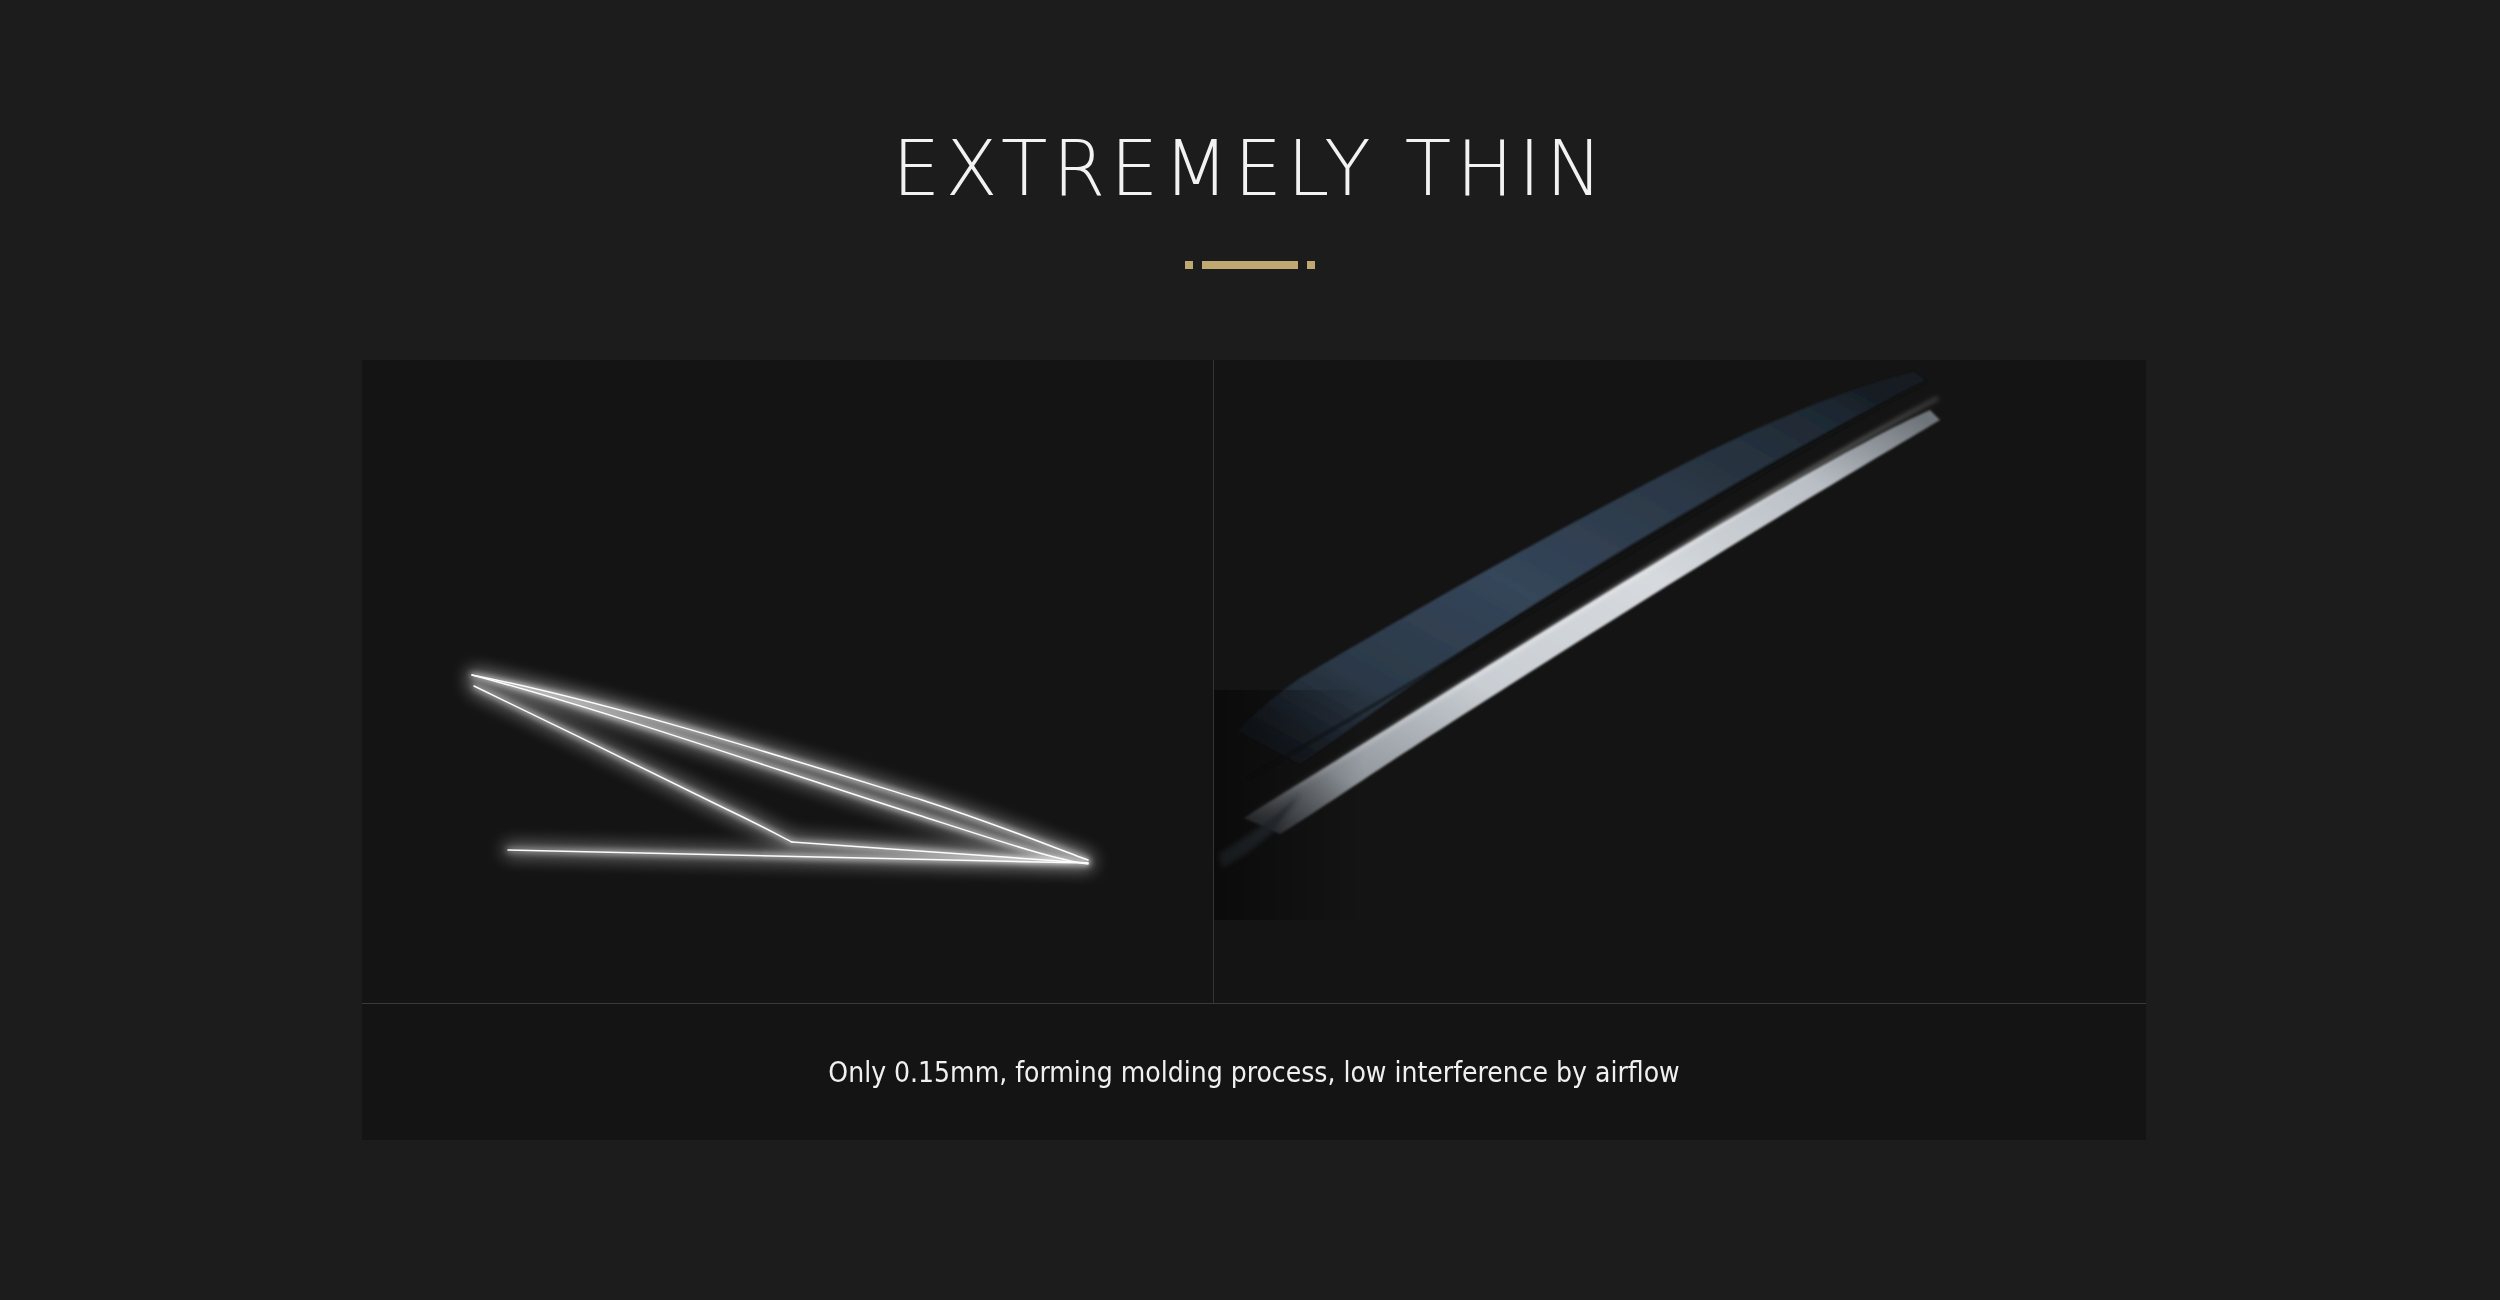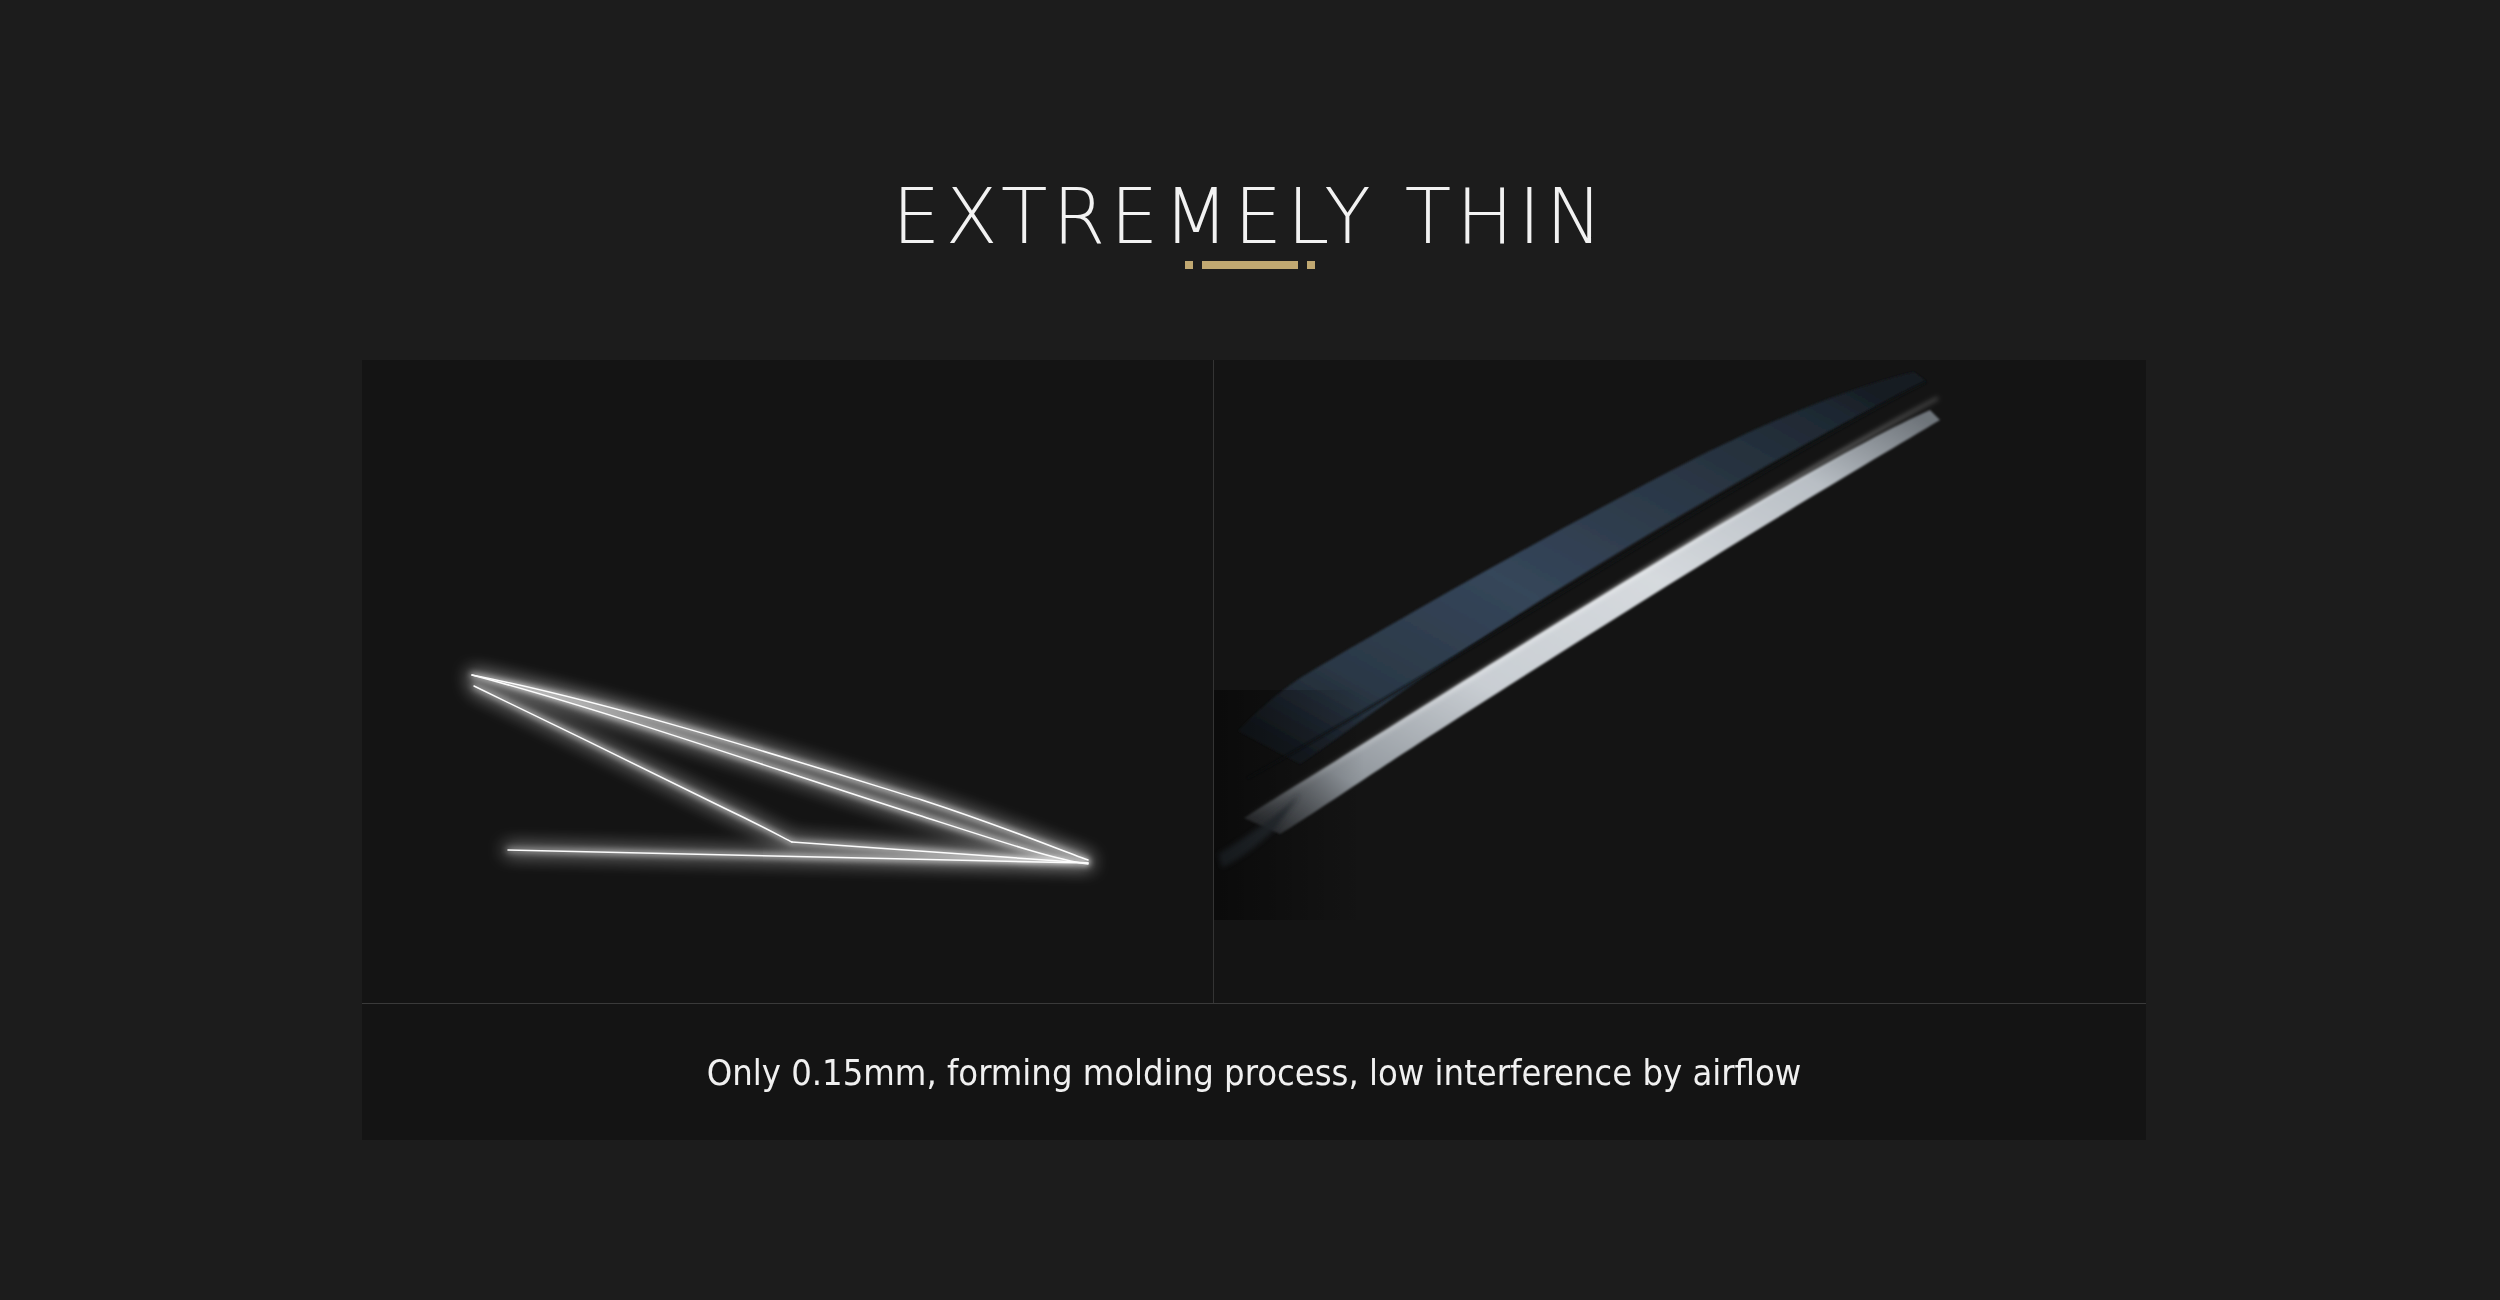--- a/index.html
+++ b/index.html
@@ -25,21 +25,20 @@
     left:0; top:128px;
     width:2500px;
     text-align:center;
     color:#f2f2f2;
     font-family:"DejaVu Sans", sans-serif;
     font-size:76px;
     font-weight:300;
     letter-spacing:5px;
     line-height:82px;
     white-space:nowrap;
-    margin-top:48px;
   }
 
   
   #divider {
     position:absolute;
     left:0; top:258px;
     width:2500px;
     display:flex;
     align-items:center;
     justify-content:center;
@@ -95,21 +94,21 @@
 
   #caption {
     position:absolute;
     left:0; top:644px;
     width:1784px; height:136px;
     display:flex;
     align-items:center;
     justify-content:center;
     color:#f0f0f0;
     font-family:"DejaVu Sans Condensed","Liberation Sans", sans-serif;
-    font-size:36px;
+    font-size:28px;
     font-weight:400;
     letter-spacing:0px;
     white-space:nowrap;
   }
 
   .viewport svg { display:block; width:100%; height:100%; }
 </style>
 </head>
 <body>
 

